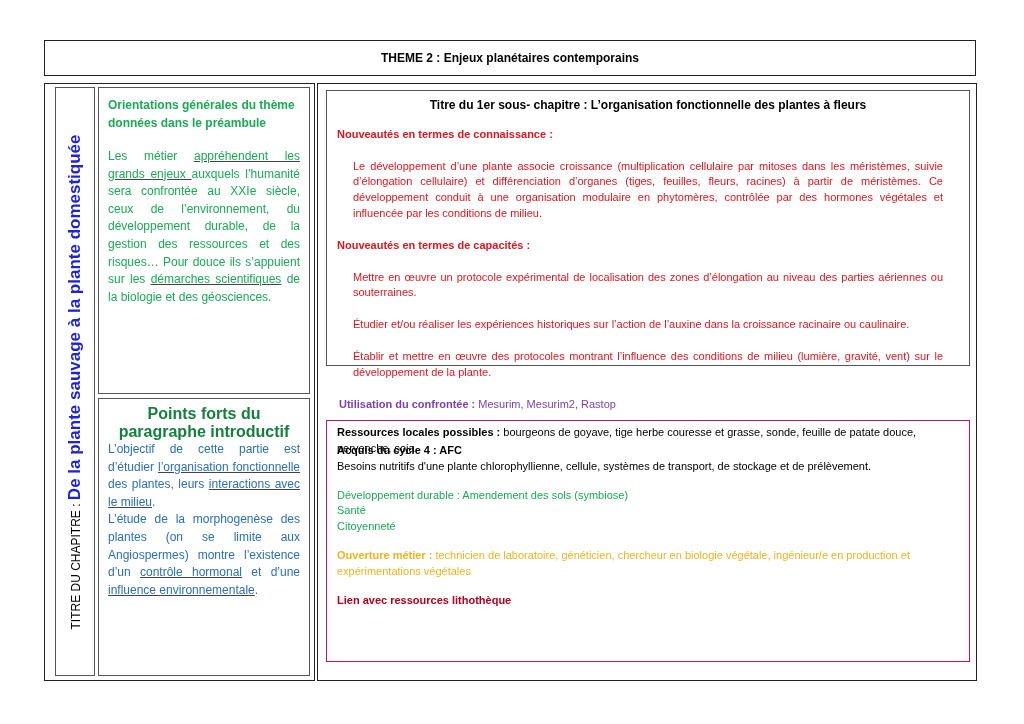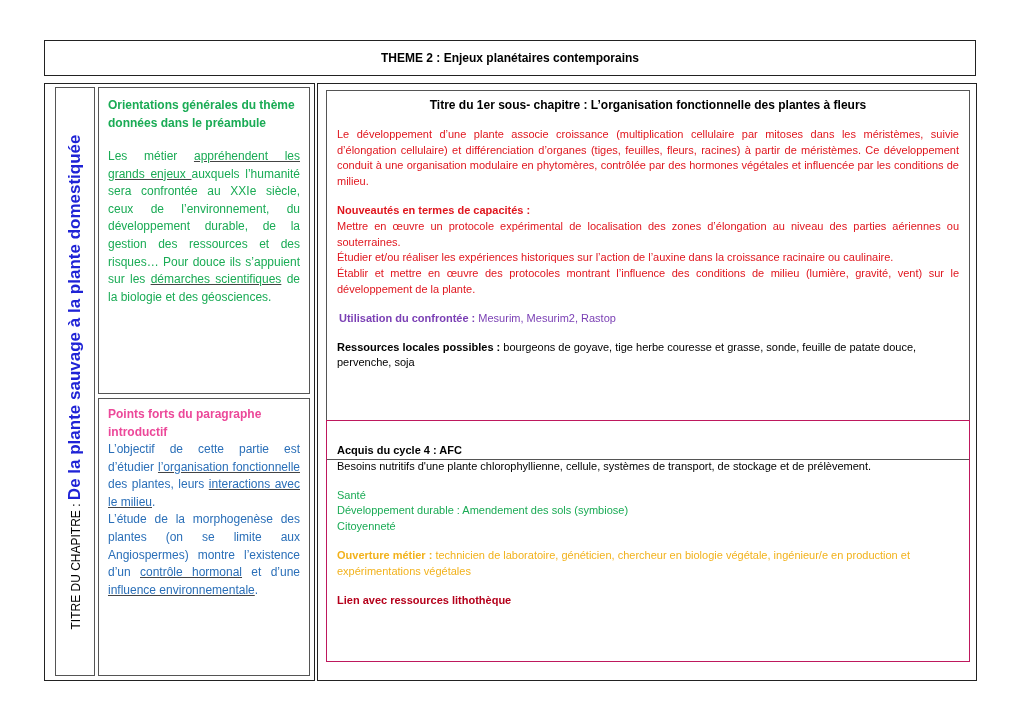--- a/index.html
+++ b/index.html
@@ -13,34 +13,34 @@
   .chapter-box { left: 55px; top: 87px; width: 40px; height: 589px; border: 1px solid #555; }
   .chapter-text { position: absolute; left: 50%; top: 50%; transform: translate(-50%,-50%) rotate(-90deg);
                   white-space: nowrap; font-size: 12px; color: #000; }
   .chapter-text .blue { color: #1f23d6; font-weight: bold; font-size: 17px; }
   .orient-box { left: 98px; top: 87px; width: 212px; height: 307px; border: 1px solid #555;
                 padding: 8px 9px; color: #1aab55; font-size: 12px; line-height: 17.6px; }
   .orient-box h3 { margin: 0 0 16px 0; font-size: 12px; font-weight: bold; line-height: 18px; }
   .orient-box p, .points-box p { margin: 0; text-align: justify; }
   .points-box { left: 98px; top: 398px; width: 212px; height: 278px; border: 1px solid #555;
                 padding: 6px 9px; color: #2a6fb8; font-size: 12px; line-height: 17.6px; }
-  .points-box h3 { margin: 0; font-size: 12px; font-weight: bold; color: #ec4899; line-height: 18px; }
+  .points-box h3 { margin: 0; font-size: 16px; font-weight: bold; color: #15803d; line-height: 18px; text-align: center; }
   u { text-decoration-color: #444; }
   .right-outer { left: 317px; top: 83px; width: 660px; height: 598px; border: 1.5px solid #222; }
-  .rt-box { left: 326px; top: 90px; width: 644px; height: 370px; border: 1px solid #555;
+  .rt-box { left: 326px; top: 90px; width: 644px; height: 276px; border: 1px solid #555;
             padding: 7px 10px; font-size: 11px; line-height: 15.8px; }
   .rb-box { left: 326px; top: 420px; width: 644px; height: 242px; border: 1px solid #be185d;
             padding: 22px 10px; font-size: 11px; line-height: 15.8px; }
   .sub-title { text-align: center; font-weight: bold; font-size: 12px; margin-bottom: 13px; }
   .red { color: #e0161e; }
   .darkred { color: #b5001b; }
   .purple { color: #7a3fb4; }
   .green { color: #1aab55; }
   .orange { color: #f2b21c; }
-  .just { text-align: justify; margin: 0; }
+  .just { text-align: justify; margin: 16px; }
   .sect { margin-bottom: 13px; }
   .b { font-weight: bold; }
 </style>
 </head>
 <body>
 
 <div class="box theme-box">
   <span>THEME 2 : Enjeux planétaires contemporains</span>
 </div>
 
@@ -61,20 +61,21 @@
   <h3>Points forts du paragraphe introductif</h3>
   <p><span>L’objectif de cette partie est d’étudier </span><u>l’organisation fonctionnelle</u><span> des plantes, leurs </span><u>interactions avec le milieu</u><span>.</span><br><span> L’étude de la morphogenèse des plantes (on se limite aux Angiospermes) montre l’existence d’un </span><u>contrôle hormonal</u><span> et d’une </span><u>influence environnementale</u><span>.</span></p>
 </div>
 
 <div class="box right-outer"></div>
 
 <div class="box rt-box">
   <div class="sub-title">Titre du 1er sous- chapitre : L’organisation fonctionnelle des plantes à fleurs</div>
 
   <div class="sect red">
+    <div class="b">Nouveautés en termes de connaissance :</div>
     <p class="just">Le développement d’une plante associe croissance (multiplication cellulaire par mitoses dans les méristèmes, suivie d’élongation cellulaire) et différenciation d’organes (tiges, feuilles, fleurs, racines) à partir de méristèmes. Ce développement conduit à une organisation modulaire en phytomères, contrôlée par des hormones végétales et influencée par les conditions de milieu.</p>
   </div>
 
   <div class="sect red">
     <div class="b">Nouveautés en termes de capacités :</div>
     <p class="just">Mettre en œuvre un protocole expérimental de localisation des zones d’élongation au niveau des parties aériennes ou souterraines.</p>
     <p class="just">Étudier et/ou réaliser les expériences historiques sur l’action de l’auxine dans la croissance racinaire ou caulinaire.</p>
     <p class="just">Établir et mettre en œuvre des protocoles montrant l’influence des conditions de milieu (lumière, gravité, vent) sur le développement de la plante.</p>
   </div>
 
@@ -87,22 +88,22 @@
   </div>
 </div>
 
 <div class="box rb-box">
   <div class="sect">
     <div class="b">Acquis du cycle 4 : AFC</div>
     <div>Besoins nutritifs d'une plante chlorophyllienne, cellule, systèmes de transport, de stockage et de prélèvement.</div>
   </div>
 
   <div class="sect green">
+    <div>Développement durable : Amendement des sols (symbiose)</div>
     <div>Santé</div>
-    <div>Développement durable : Amendement des sols (symbiose)</div>
     <div>Citoyenneté</div>
   </div>
 
   <div class="sect orange">
     <span class="b">Ouverture métier : </span><span>technicien de laboratoire, généticien, chercheur en biologie végétale, ingénieur/e en production et expérimentations végétales</span>
   </div>
 
   <div class="sect darkred b">Lien avec ressources lithothèque</div>
 </div>
 

